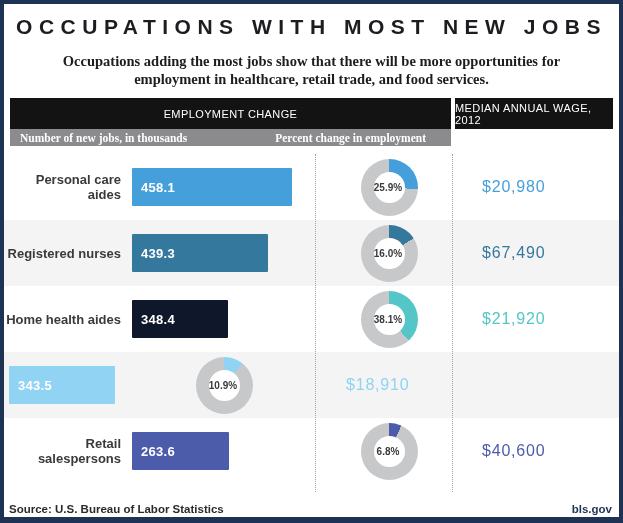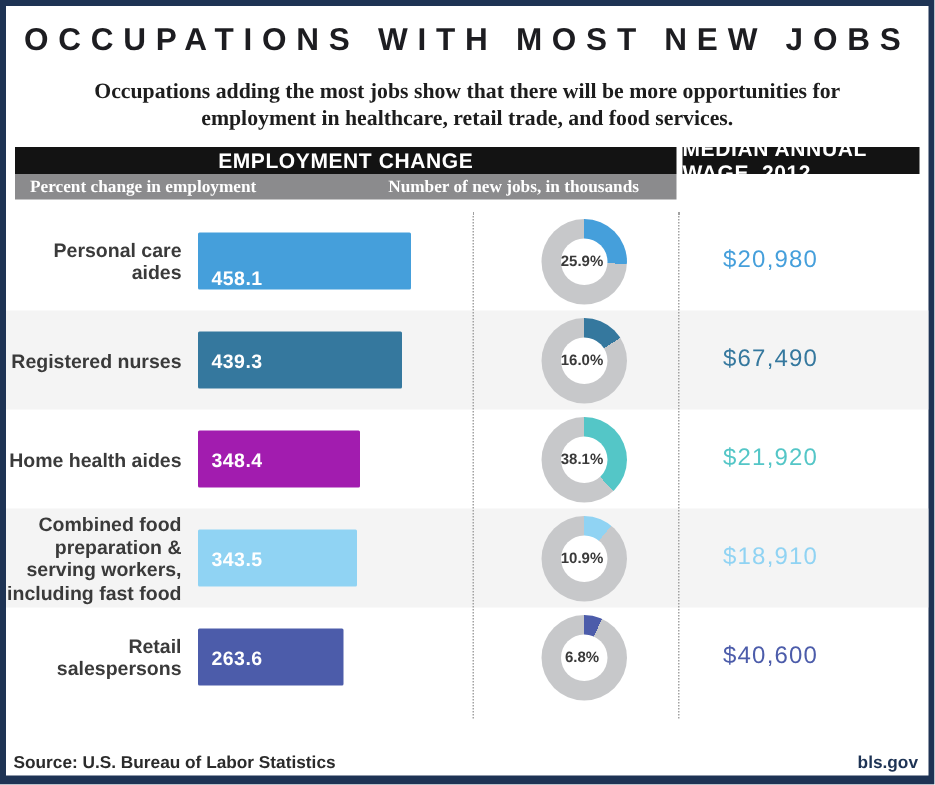--- a/index.html
+++ b/index.html
@@ -32,24 +32,24 @@
     color:#1d1d1d;
   }
   .header-bars{
     display:flex;
     margin:10px 6px 0 6px;
     gap:4px;
   }
   .hdr-black{
     background:#131313;
     color:#ffffff;
-    font-weight:bold;
-    font-size:14px;
+    font-weight:normal;
+    font-size:11px;
     letter-spacing:0.4px;
-    height:18px;
+    height:31px;
     display:flex;align-items:center;justify-content:center;
   }
   .hdr-left{width:441px;flex:none;}
   .hdr-right{flex:1;}
   .subhdr{
     margin:0 6px;
     width:441px;
     height:17px;
     background:#8b8b8d;
     color:#ffffff;
@@ -150,32 +150,32 @@
 <div class="frame">
 
   <div class="title">OCCUPATIONS WITH MOST NEW JOBS</div>
   <div class="subtitle">Occupations adding the most jobs show that there will be more opportunities for employment in healthcare, retail trade, and food services.</div>
 
   <div class="header-bars">
     <div class="hdr-black hdr-left">EMPLOYMENT CHANGE</div>
     <div class="hdr-black hdr-right">MEDIAN ANNUAL WAGE, 2012</div>
   </div>
   <div class="subhdr">
+    <span>Number of new jobs, in thousands</span>
     <span>Percent change in employment</span>
-    <span>Number of new jobs, in thousands</span>
   </div>
 
   <div class="rows-wrap">
     <div class="sep sep-1"></div>
     <div class="sep sep-2"></div>
 
     <div class="row">
       <div class="cell label">Personal care aides</div>
       <div class="cell barcell">
-        <div class="bar" style="background: rgb(69, 159, 219); width: 142px; align-items: flex-end;">
+        <div class="bar" style="background: rgb(69, 159, 219); width: 160px;">
             <span class="barval">458.1</span>
           </div>
       </div>
       <div class="cell donutcell">
         <div class="donut" style="background: conic-gradient(rgb(69, 159, 219) 0deg, rgb(69, 159, 219) 25.9%, rgb(199, 200, 202) 25.9%, rgb(199, 200, 202) 100%);">
             <span class="pct">25.9%</span>
           </div>
       </div>
       <div class="cell wagecell">
         <span class="wage" style="color: rgb(69, 159, 219);">$20,980</span>
@@ -195,36 +195,35 @@
           </div>
       </div>
       <div class="cell wagecell">
         <span class="wage" style="color: rgb(53, 120, 158);">$67,490</span>
       </div>
     </div>
 
     <div class="row">
       <div class="cell label">Home health aides</div>
       <div class="cell barcell">
-        <div class="bar" style="background: #a21caf; width: 108px;">
+        <div class="bar" style="background: #0f172a; width: 96px;">
             <span class="barval">348.4</span>
           </div>
       </div>
       <div class="cell donutcell">
         <div class="donut" style="background: conic-gradient(rgb(84, 198, 199) 0deg, rgb(84, 198, 199) 38.1%, rgb(199, 200, 202) 38.1%, rgb(199, 200, 202) 100%);">
             <span class="pct">38.1%</span>
           </div>
       </div>
       <div class="cell wagecell">
         <span class="wage" style="color: rgb(84, 198, 199);">$21,920</span>
       </div>
     </div>
 
     <div class="row">
-      <div class="cell label">Combined food preparation &amp; serving workers, including fast food</div>
       <div class="cell barcell">
         <div class="bar" style="background: rgb(144, 211, 243); width: 106px;">
             <span class="barval">343.5</span>
           </div>
       </div>
       <div class="cell donutcell">
         <div class="donut" style="background: conic-gradient(rgb(144, 211, 243) 0deg, rgb(144, 211, 243) 10.9%, rgb(199, 200, 202) 10.9%, rgb(199, 200, 202) 100%);">
             <span class="pct">10.9%</span>
           </div>
       </div>

